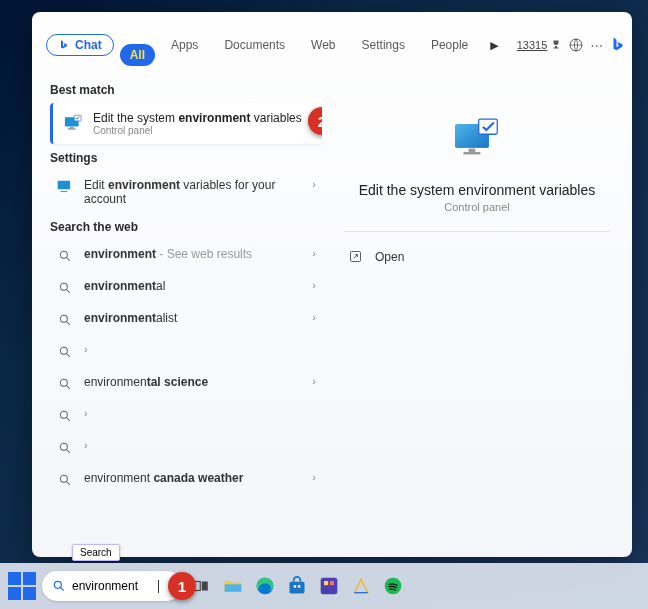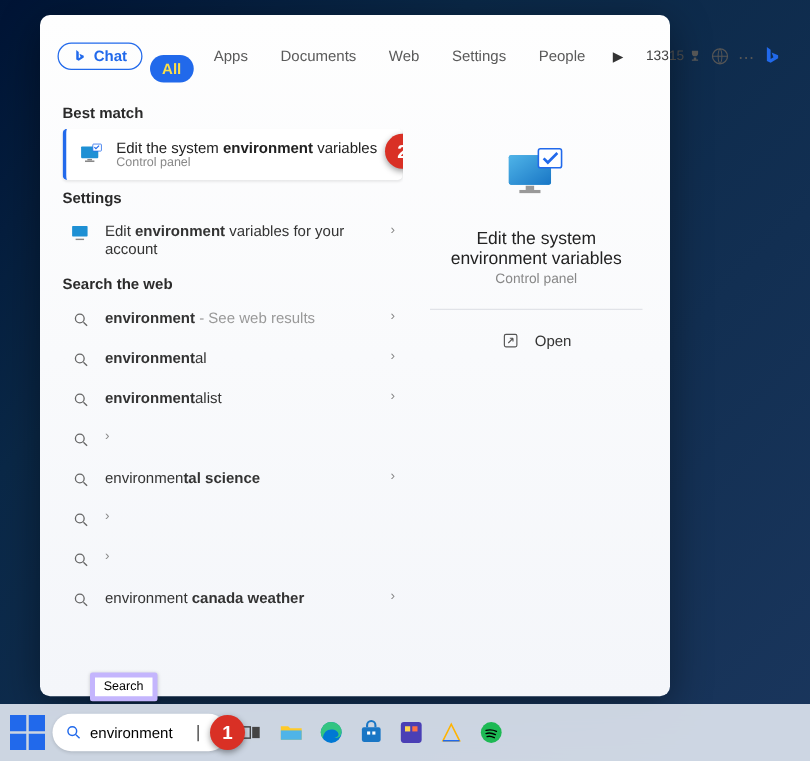--- a/index.html
+++ b/index.html
@@ -1,53 +1,53 @@
 <!DOCTYPE html>
 <html><head>
 <meta charset="utf-8">
 <style>
 * { margin:0; padding:0; box-sizing:border-box; font-family:"Segoe UI",sans-serif; }
 body { width:648px; height:609px; background:linear-gradient(135deg,#001435 0%,#0a2847 30%,#1a365d 100%); overflow:hidden; position:relative; }
-.search-panel { position:absolute; top:12px; left:32px; width:504px; height:545px; background:linear-gradient(180deg,#fefefe 0%,#f4f6fa 100%); border-radius:8px; box-shadow:0 8px 32px rgba(0,0,0,.4); display:flex; flex-direction:column; }
+.search-panel { position:absolute; top:12px; left:32px; width:600px; height:545px; background:linear-gradient(180deg,#fefefe 0%,#f4f6fa 100%); border-radius:8px; box-shadow:0 8px 32px rgba(0,0,0,.4); display:flex; flex-direction:column; }
 .tabs { display:flex; align-items:center; gap:6px; padding:12px 14px 10px; }
 .chat-pill { display:flex; align-items:center; gap:5px; border:1.5px solid #2169eb; color:#2169eb; border-radius:14px; padding:3px 11px; font-size:12px; font-weight:600; cursor:pointer; }
 .tab { font-size:12px; color:#5a5a5a; padding:4px 10px; border-radius:14px; cursor:pointer; }
 .tab.active { background:#2169eb; color:#fde047; font-weight:600;margin-top:20px; }
 .tab-arrow { font-size:11px; color:#333; padding:3px 6px; cursor:pointer; }
 .spacer { flex:1; }
-.points { font-size:11px; color:#444; display:flex; align-items:center; gap:3px; }
+.points { font-size:11px; color:#444; display:flex; align-items:center; gap:3px;text-decoration:underline; }
 .hicon { width:18px; height:18px; display:flex; align-items:center; justify-content:center; cursor:pointer; }
 .content { flex:1; display:flex; overflow:hidden; }
 .left { width:290px; padding:0 0 0 18px; overflow-y:auto; }
 .section-label { font-size:12px; font-weight:700; color:#2b2b2b; margin:7px 0 6px; }
 .best-item { display:flex; align-items:center; gap:10px; background:#fff; border-radius:4px; padding:8px 10px; box-shadow:0 1px 2px rgba(0,0,0,.08); border-left:3px solid #2169eb; position:relative; cursor:pointer; }
 .best-item .mon { width:20px; height:20px; flex-shrink:0; }
 .best-item .txt { font-size:12px; color:#222; }
 .best-item .sub { font-size:10px; color:#888; }
 .result-row { display:flex; gap:10px; padding:7px 6px; cursor:pointer; border-radius:3px; }
 .result-row .icon { width:18px; height:18px; flex-shrink:0; display:flex; align-items:center; justify-content:center; }
 .result-row .txt { flex:1; font-size:12px; color:#333; }
 .result-row .chev { font-size:11px; color:#888; }
 .right { flex:1; padding:20px 22px; display:flex; flex-direction:column; align-items:center; }
 .big-icon { width:54px; height:54px; margin:18px 0 14px; }
 .right-title { font-size:14px; color:#222; text-align:center; }
 .right-sub { font-size:11px; color:#888; margin-top:3px; }
 .divider { width:100%; height:1px; background:#e1e3e8; margin:18px 0 10px; }
-.action-row { display:flex; align-items:center; gap:12px; width:100%; padding:7px 4px; font-size:12px; color:#333; cursor:pointer;justify-content:center; }
+.action-row { display:flex; align-items:center; gap:12px; width:100%; padding:7px 4px; font-size:12px; color:#333; cursor:pointer; }
 .action-row .icon { width:15px; height:15px; }
 .taskbar { position:absolute; bottom:0; left:0; right:0; height:46px; background:rgba(225,232,242,.9); backdrop-filter:blur(12px); display:flex; align-items:center; padding:0 8px; gap:6px; }
 .start-btn { width:28px; height:28px; display:grid; grid-template-columns:1fr 1fr; grid-template-rows:1fr 1fr; gap:2px; cursor:pointer; }
 .start-btn div { background:#2169eb; }
 .search-box { width:140px; height:30px; background:#fff; border-radius:15px; display:flex; align-items:center; padding:0 10px; gap:6px; position:relative; box-shadow:0 1px 3px rgba(0,0,0,.15); }
 .search-box input { border:none; outline:none; font-size:12px; width:80px; }
 .search-caret { border-right:1px solid #333; height:13px; animation:blink 1s infinite; }
 @keyframes blink { 50% { opacity:0; } }
 .tb-icon { width:26px; height:26px; display:flex; align-items:center; justify-content:center; border-radius:3px; cursor:pointer; }
 .badge-num { position:absolute; width:28px; height:28px; background:#d93025; color:#fff; border-radius:50%; display:flex; align-items:center; justify-content:center; font-size:15px; font-weight:700; box-shadow:0 2px 5px rgba(0,0,0,.4); }
-.tooltip { position:absolute; bottom:48px; left:72px; background:#fff; border:4px solid #c4b5fd; font-size:10px; padding:2px 7px; border-radius:2px; box-shadow:0 1px 3px rgba(0,0,0,.2); }
+.tooltip { position:absolute; bottom:48px; left:72px; background:#fff; border:1px solid #c4b5fd; font-size:10px; padding:2px 7px; border-radius:2px; box-shadow:0 1px 3px rgba(0,0,0,.2); }
 b { font-weight:600; }
 </style>
 </head>
 <body>
 
 <div class="search-panel">
  <div class="tabs">
   <div class="chat-pill">
    <svg width="12" height="12" viewBox="0 0 24 24">
           <path fill="#2169eb" d="M6 2v15l4 2 8-5v-3l-7-3 2 5-3 2V5z"></path>

